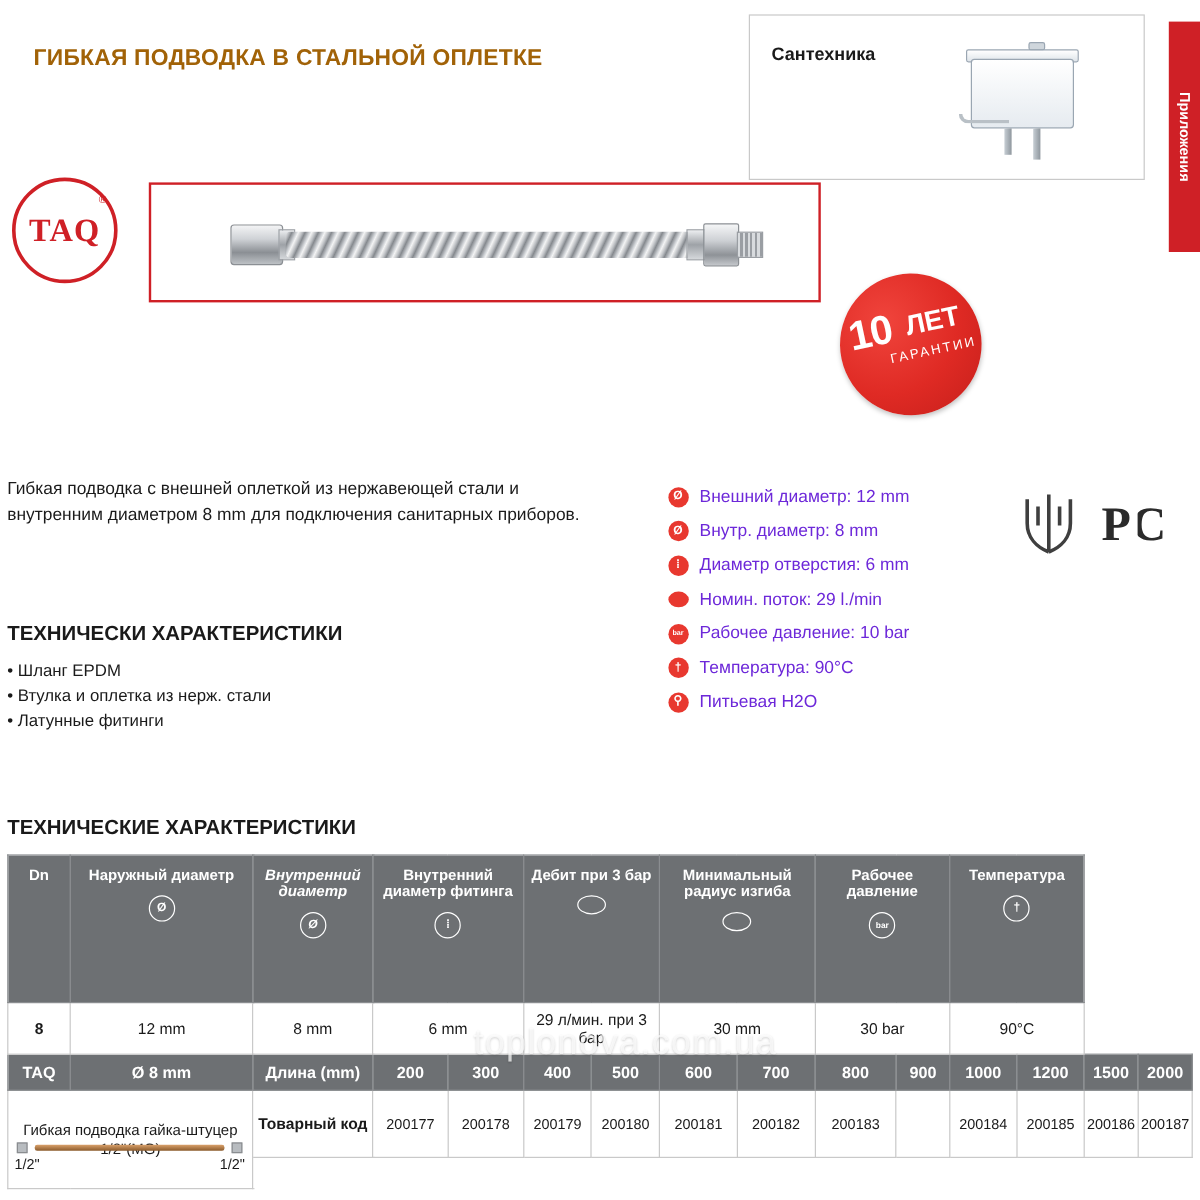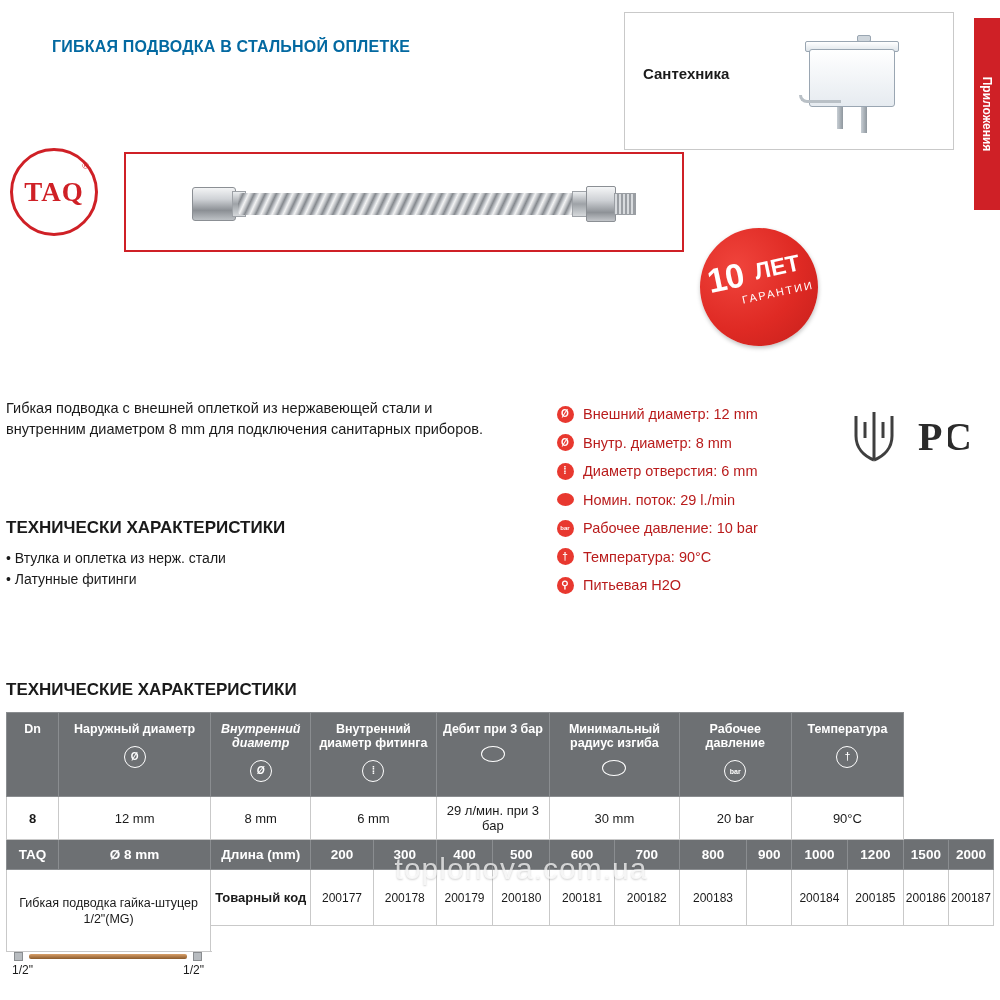--- a/index.html
+++ b/index.html
@@ -10,23 +10,23 @@
     font-family:"Liberation Sans", sans-serif;
     color:#1a1a1a;
     position:relative;
     overflow:hidden;
   }
 
   
   .top-band { position:absolute; left:0; top:0; width:1000px; height:350px; }
 
   .headline {
-    position:absolute; left:52px; top:38px;
-    font-size:16px; font-weight:bold; letter-spacing:0.2px;
-    color:#0369a1;
+    position:absolute; left:28px; top:38px;
+    font-size:19px; font-weight:bold; letter-spacing:0.2px;
+    color:#a16207;
     white-space:nowrap;
   }
 
   
   .logo {
     position:absolute; left:10px; top:148px;
     width:88px; height:88px; border-radius:50%;
     border:3px solid #cf2026;
     display:flex; align-items:center; justify-content:center;
   }
@@ -81,21 +81,21 @@
     background:repeating-linear-gradient(to right,#d8dbde 0 2px,#9a9ea3 2px 4px);
     border:1px solid #9a9ea3;
   }
 
   
   .sanitary-box {
     position:absolute; left:624px; top:12px; width:330px; height:138px;
     border:1px solid #c9c9c9; background:#fff;
   }
   .sanitary-label {
-    position:absolute; left:18px; top:52px;
+    position:absolute; left:18px; top:24px;
     font-size:15px; font-weight:bold; color:#1a1a1a;
   }
   .cistern { position:absolute; left:170px; top:22px; width:120px; height:104px; }
   .cistern-body {
     position:absolute; left:14px; top:14px; width:86px; height:58px;
     background:linear-gradient(to bottom,#ffffff,#e6ebf0);
     border:1.5px solid #9aa6b2; border-radius:3px;
   }
   .cistern-lid {
     position:absolute; left:10px; top:6px; width:94px; height:11px;
@@ -169,21 +169,21 @@
   }
 
   
   .icon-specs { position:absolute; left:556px; top:400px; }
   .icon-row { display:flex; align-items:center; height:28.5px; }
   .icon-row .glyph {
     width:18px; height:18px; margin-right:9px;
     display:flex; align-items:center; justify-content:center;
     flex:0 0 18px;
   }
-  .icon-row .txt { font-size:14.5px; color:#b91c1c; white-space:nowrap; }
+  .icon-row .txt { font-size:14.5px; color:#6d28d9; white-space:nowrap; }
 
   .ic {
     width:17px; height:17px; border-radius:50%;
     background:#e8382f;
     display:flex; align-items:center; justify-content:center;
     color:#fff; font-size:10px; font-weight:bold; line-height:1;
   }
   .ic-oval {
     width:17px; height:13px; border-radius:50%;
     background:#e8382f;
@@ -207,21 +207,21 @@
     border-collapse:collapse;
     font-size:12.5px;
   }
   .tbl th, .tbl td { border:1px solid #c9c9c9; }
 
   .hdr-row td {
     background:#6d7073; color:#ffffff;
     text-align:center; vertical-align:top;
     font-weight:bold; font-size:12.5px;
     padding:9px 3px 0 3px;
-    height:84px;
+    height:123px;
     border-color:#8a8d90;
   }
   .hdr-row td .hicon {
     margin-top:10px; display:flex; justify-content:center;
   }
   .wicon {
     width:22px; height:22px; border-radius:50%;
     border:1.5px solid #ffffff;
     display:flex; align-items:center; justify-content:center;
     color:#fff; font-size:10px; line-height:1;
@@ -315,20 +315,21 @@
     <div class="badge-num">10</div>
     <div class="badge-years">ЛЕТ</div>
     <div class="badge-sub">ГАРАНТИИ</div>
   </div>
 </div>
 
 <div class="desc">Гибкая подводка с внешней оплеткой из нержавеющей стали и внутренним диаметром 8 mm для подключения санитарных приборов.</div>
 
 <div class="spec-title">ТЕХНИЧЕСКИ ХАРАКТЕРИСТИКИ</div>
 <div class="spec-list">
+  <div>• Шланг EPDM</div>
   <div>• Втулка и оплетка из нерж. стали</div>
   <div>• Латунные фитинги</div>
 </div>
 
 <div class="icon-specs">
   <div class="icon-row">
     <span class="glyph">
         <span class="ic">Ø</span>
       </span>
     <span class="txt">Внешний диаметр: 12 mm</span>
@@ -441,21 +442,21 @@
       </td>
     </tr>
 
     <tr class="val-row">
       <td class="dn">8</td>
       <td colspan="2">12 mm</td>
       <td colspan="2">8 mm</td>
       <td colspan="2">6 mm</td>
       <td colspan="2">29 л/мин. при 3 бар</td>
       <td colspan="2">30 mm</td>
-      <td colspan="2">20 bar</td>
+      <td colspan="2">30 bar</td>
       <td colspan="2">90°C</td>
     </tr>
 
     <tr class="taq-row">
       <td>TAQ</td>
       <td colspan="2">Ø 8 mm</td>
       <td colspan="2">Длина (mm)</td>
       <td>200</td>
       <td>300</td>
       <td>400</td>

